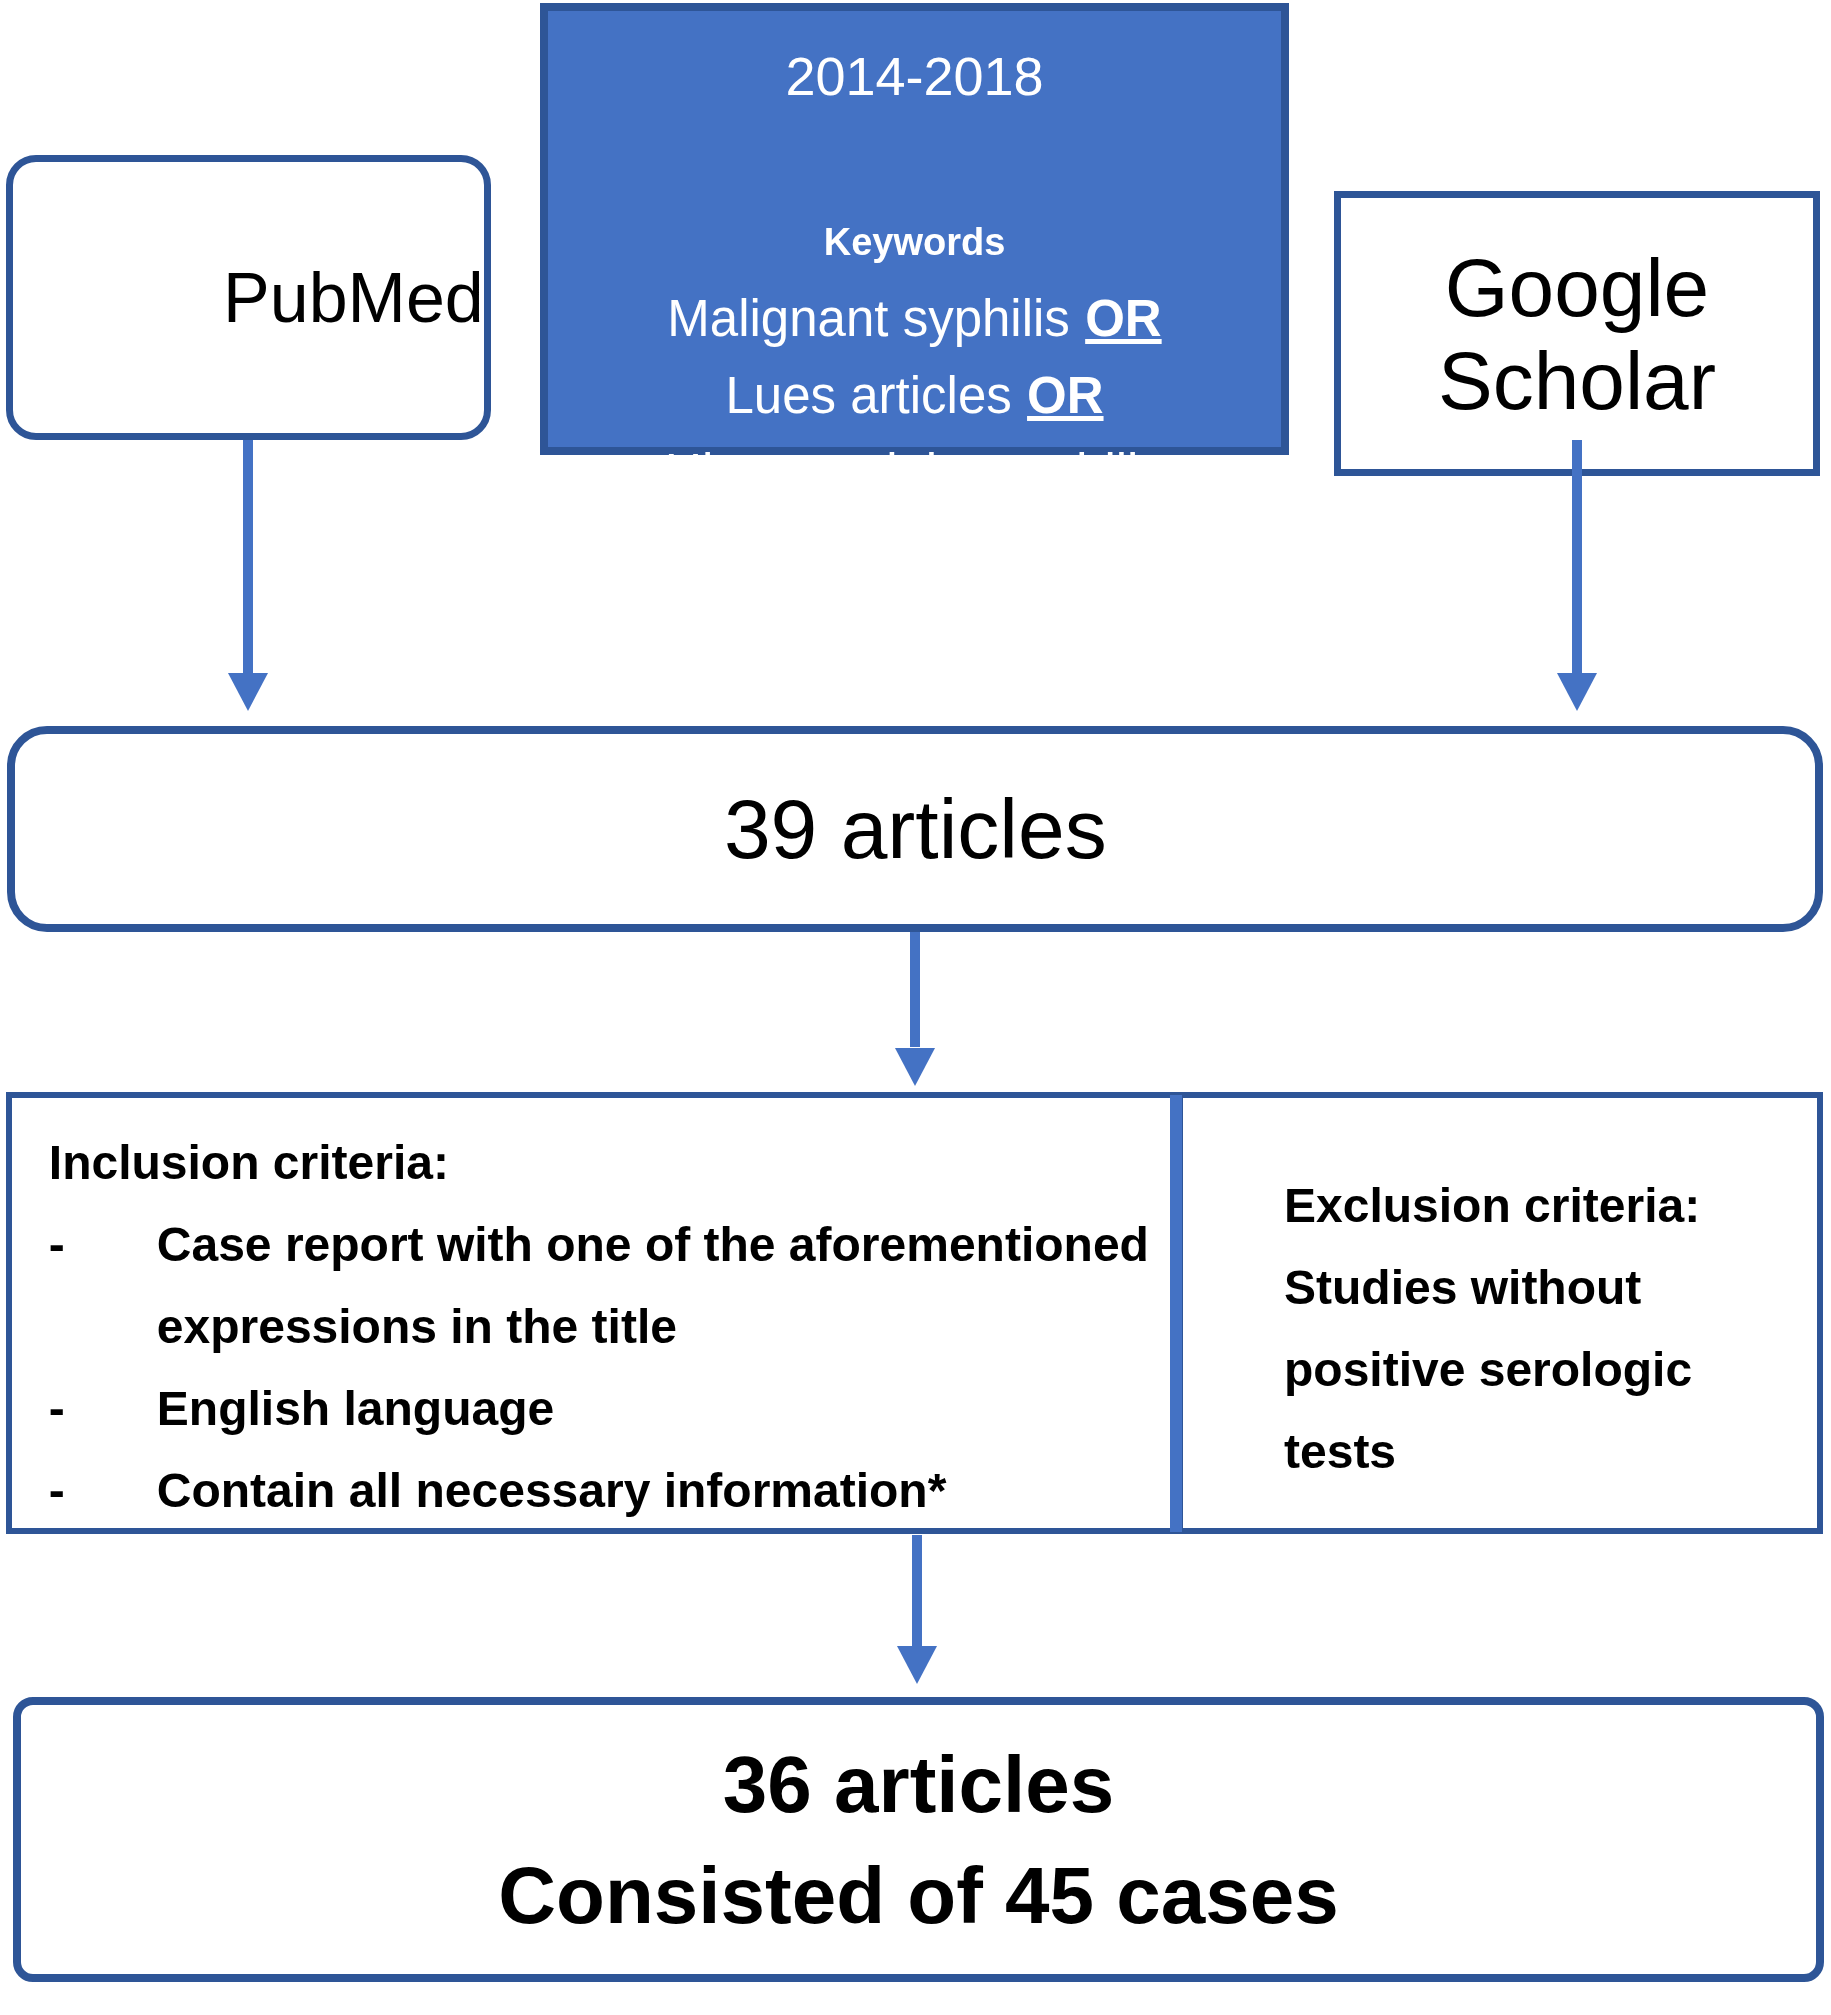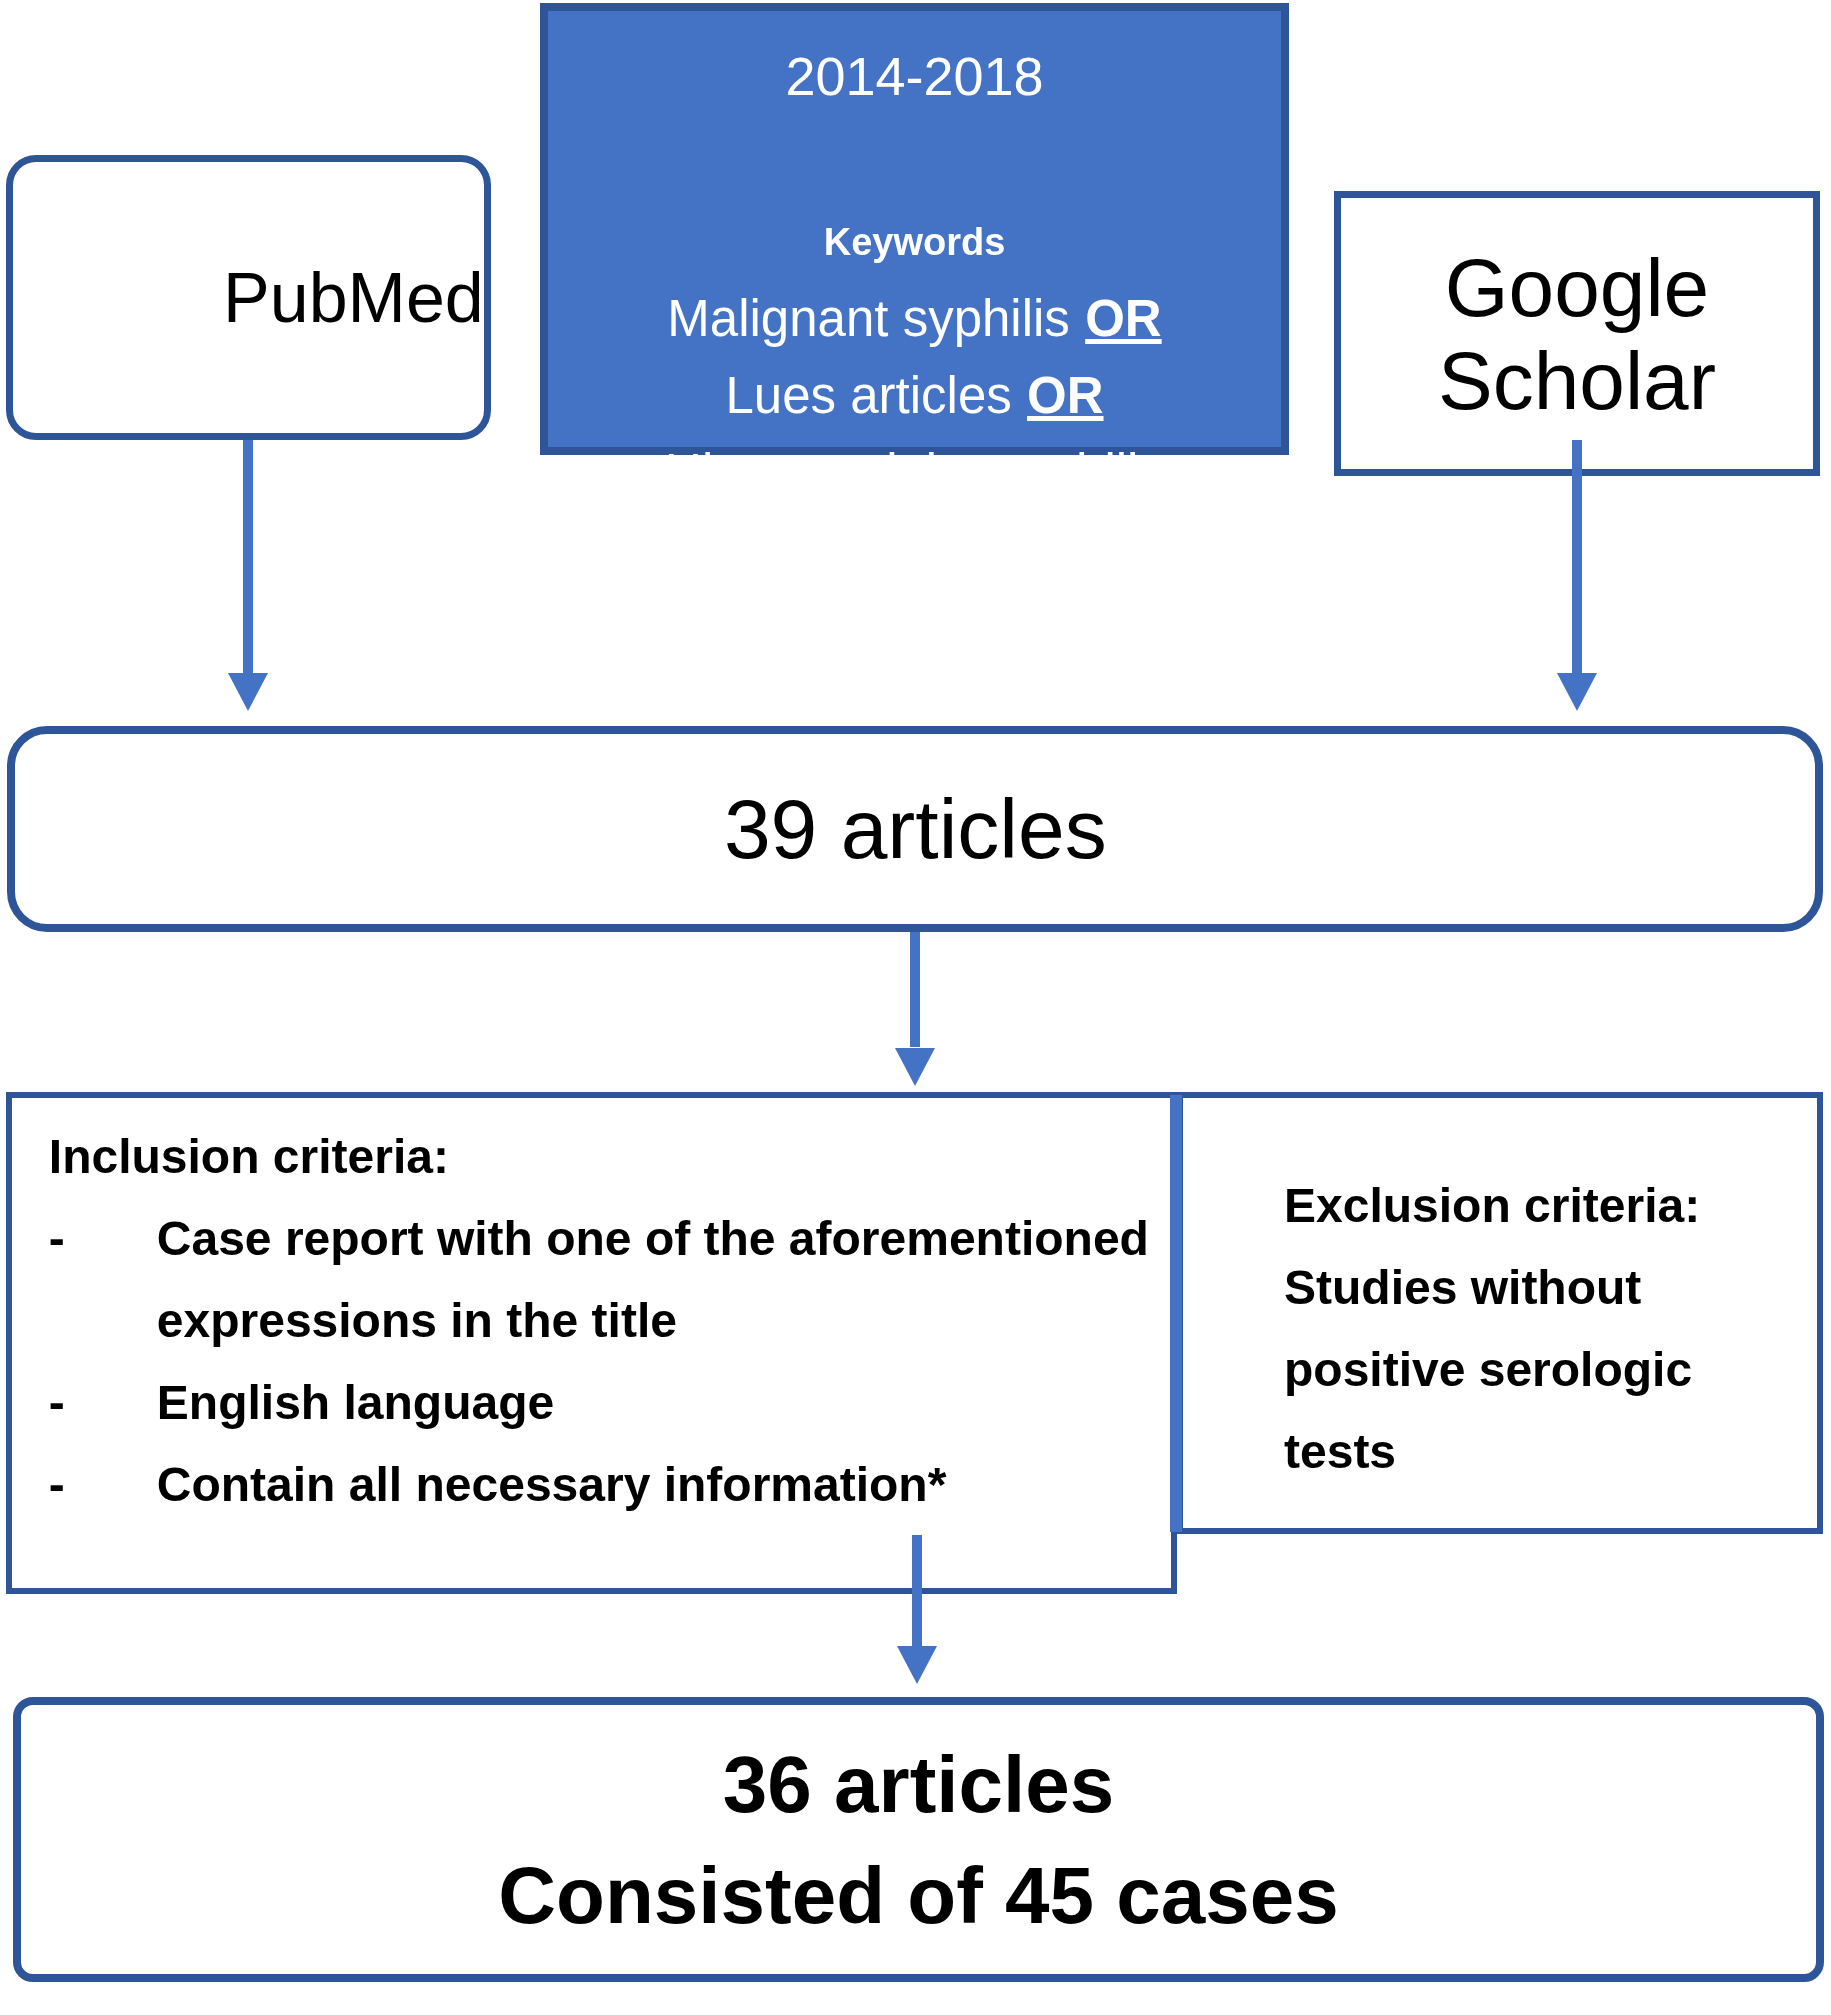--- a/index.html
+++ b/index.html
@@ -88,23 +88,23 @@
     border-radius: 20px;
     display: flex; flex-direction: column;
     align-items: center; justify-content: center;
     font-size: 80px;
     font-weight: 700;
     line-height: 111px;
   }
 
   
   .inclusion-box {
-    left: 5.8px; top: 1092px; width: 1171px; height: 502px;
+    left: 5.8px; top: 1092px; width: 1171px; height: 442px;
     border: 6.6px solid #2e5597;
-    padding: 18px 0 0 37px;
+    padding: 24px 0 0 37px;
     font-size: 48px;
     font-weight: 700;
     line-height: 82px;
   }
   .exclusion-box {
     left: 1177px; top: 1092px; width: 646px; height: 442px;
     border: 6.6px solid #2e5597;
     padding: 67px 0 0 101px;
     font-size: 48px;
     font-weight: 700;

